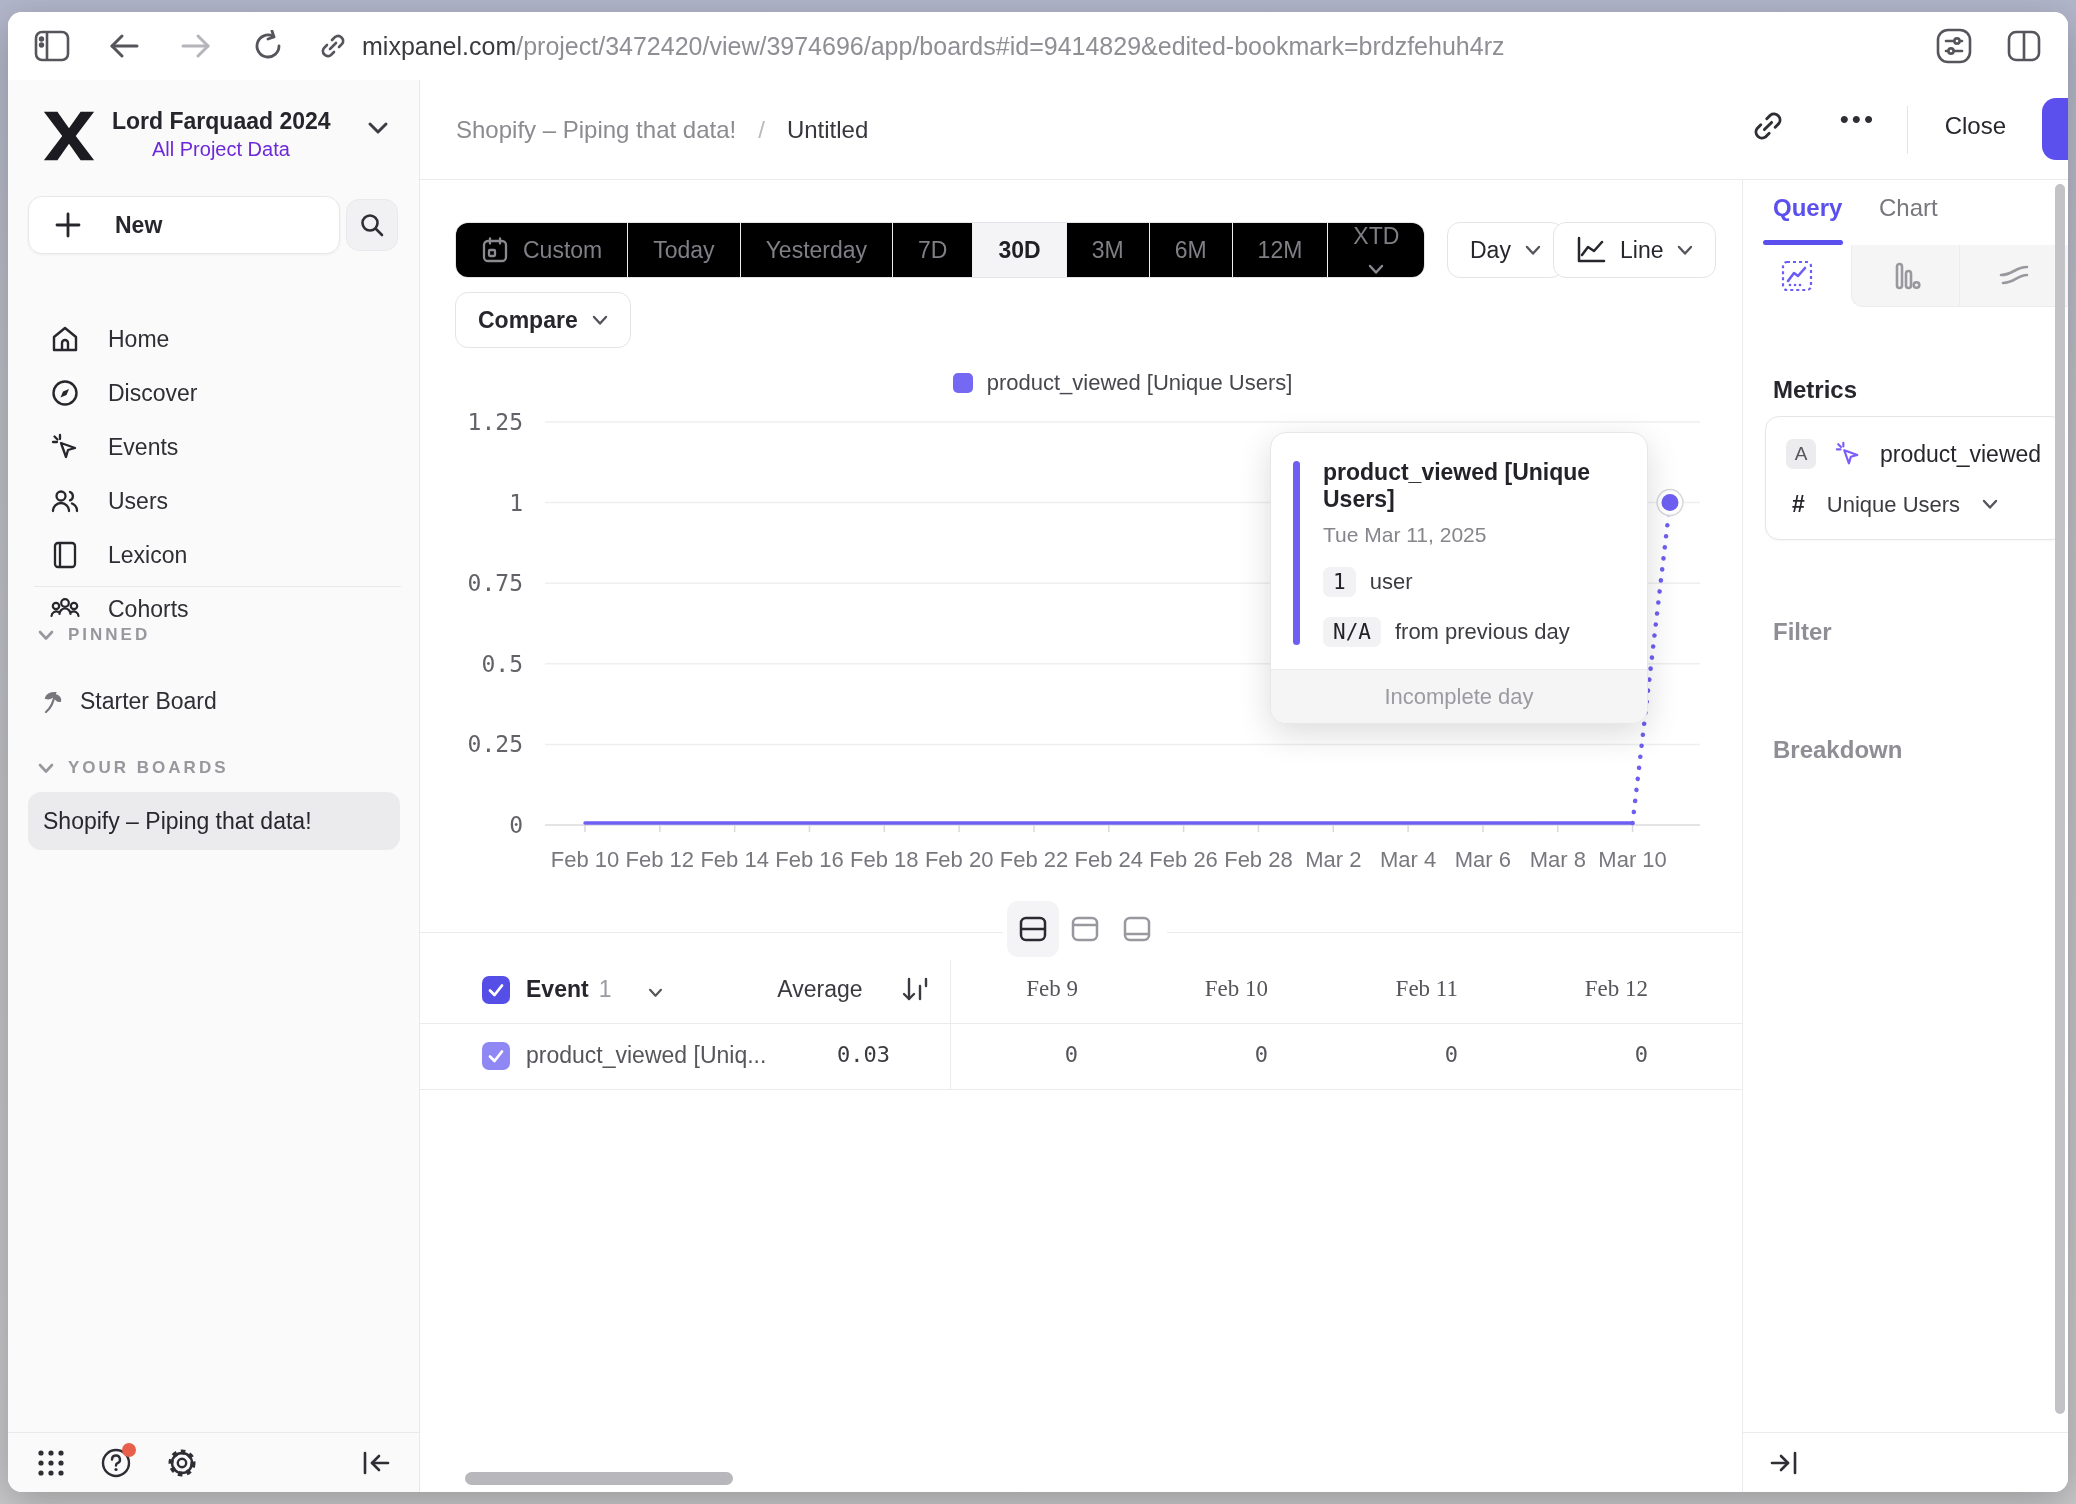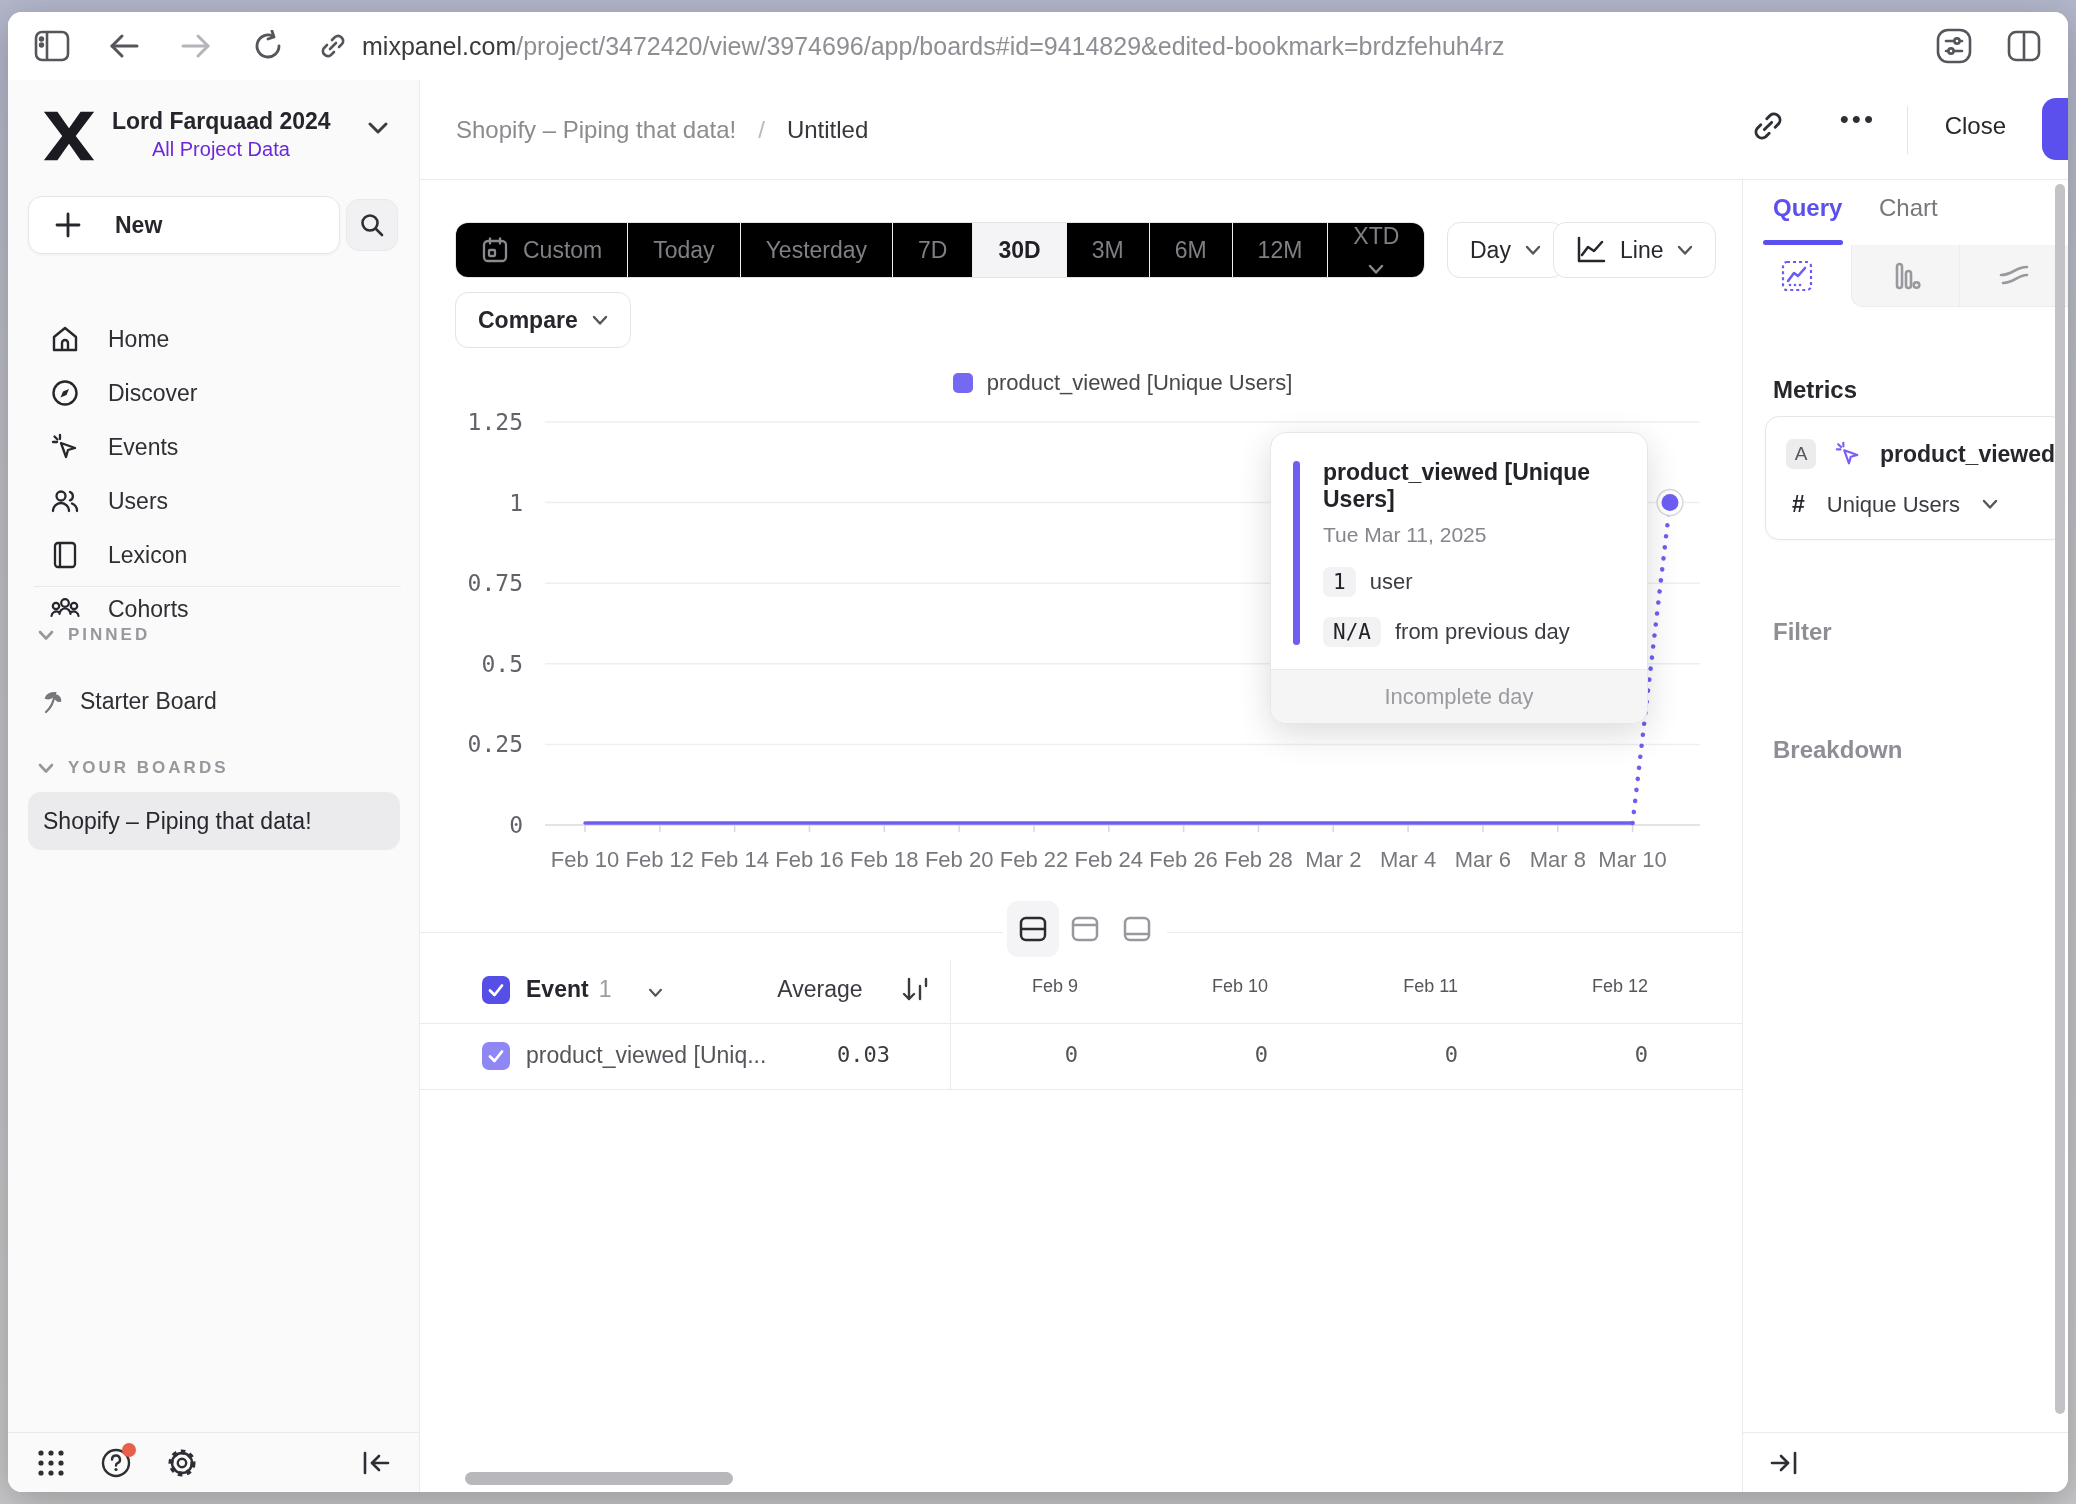--- a/index.html
+++ b/index.html
@@ -109,21 +109,21 @@
   .trow { position:absolute; left:0; right:0; top:844px; height:66px; border-bottom:1px solid #ebebee; }
   .tv-border { position:absolute; left:530px; top:780px; height:130px; border-left:1px solid #ebebee; }
   .cbx { position:absolute; left:62px; width:28px; height:28px; border-radius:7px; display:flex;
     align-items:center; justify-content:center; }
   .cbx svg { width:18px; height:18px; }
   .event-lbl { position:absolute; left:106px; top:16px; font-size:23px; font-weight:bold; color:#26262c; }
   .event-cnt { color:#9a9aa0; font-weight:normal; margin-left:10px; }
   .event-chev { position:absolute; left:228px; top:24px; color:#55555b; }
   .avg-lbl { position:absolute; left:330px; width:140px; top:16px; text-align:center; font-size:23px; color:#3a3a40; }
   .sort-ic { position:absolute; left:482px; top:16px; color:#3a3a40; }
-  .col { position:absolute; top:16px; width:190px; text-align:right; padding-right:62px; font-size:18px; color:#55555b; }
+  .col { position:absolute; top:16px; width:190px; text-align:right; padding-right:62px; font-size:23px; color:#55555b;font-family:Liberation Serif, serif; }
   .mono { font-family:"DejaVu Sans Mono", monospace; }
   .row-name { position:absolute; left:106px; top:18px; font-size:23px; color:#55555b; }
   .row-avg { position:absolute; left:330px; width:140px; top:18px; text-align:right; font-size:22px; color:#3a3a40; }
   .hscroll { position:absolute; left:45px; top:1292px; width:268px; height:13px; border-radius:7px; background:#b7b7bc; }
   
   .qp-tabs { position:absolute; left:0; top:0; width:100%; }
   .qp-tab { position:absolute; top:14px; font-size:24px; }
   .qp-tab.active { color:#5b50ee; font-weight:bold; }
   .qp-tab.idle { color:#77777d; }
   .qp-underline { position:absolute; left:20px; top:60px; width:80px; height:5px; border-radius:3px; background:#5b50ee; }
@@ -133,21 +133,21 @@
   .qp-st.active { background:#fff; color:#6b5cf6; border-bottom:1px solid transparent; border-left:none;
     border-bottom-right-radius:12px; }
   .qp-st.first-idle { border-bottom-left-radius:12px; }
   .qp-h { position:absolute; left:30px; font-size:24px; font-weight:bold; color:#26262c; }
   .qp-h.gray { color:#8e8e94; }
   .metric-card { position:absolute; left:22px; top:236px; width:300px; height:124px; border:1px solid #e6e6e9;
     border-radius:14px; box-shadow:0 1px 3px rgba(0,0,0,.04); background:#fff; }
   .mc-row1 { position:absolute; left:20px; top:22px; display:flex; align-items:center; gap:18px; }
   .mc-slot { width:30px; height:30px; background:#ececee; border-radius:7px; display:flex; align-items:center;
     justify-content:center; font-size:19px; color:#55555b; }
-  .mc-name { font-size:23px; font-weight:bold; color:#26262c; }
+  .mc-name { font-size:23px; font-weight:normal; color:#26262c; }
   .mc-row2 { position:absolute; left:26px; top:74px; display:flex; align-items:center; gap:22px;
     font-size:22px; color:#3c3c42; }
   .mc-hash { font-size:23px; font-weight:bold; color:#26262c; }
   .qp-bottom { position:absolute; left:0; bottom:0; width:100%; height:60px; border-top:1px solid #ebebee;
     display:flex; align-items:center; padding-left:26px; color:#2e2e34; }
   .qp-scroll { position:absolute; right:3px; top:4px; width:10px; height:1230px; border-radius:5px; background:#c3c3c7; }
 </style>
 </head>
 <body>
 

